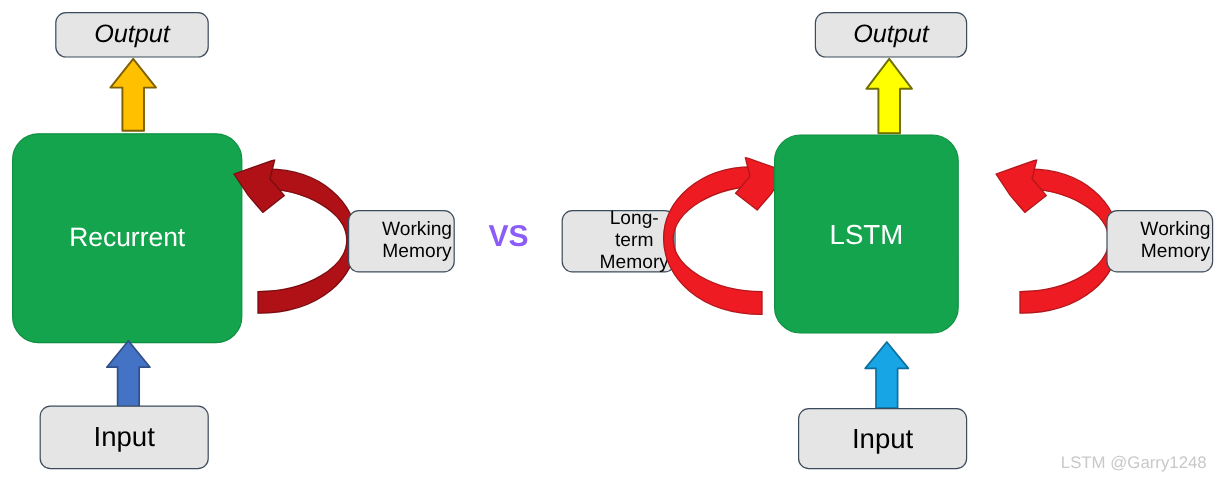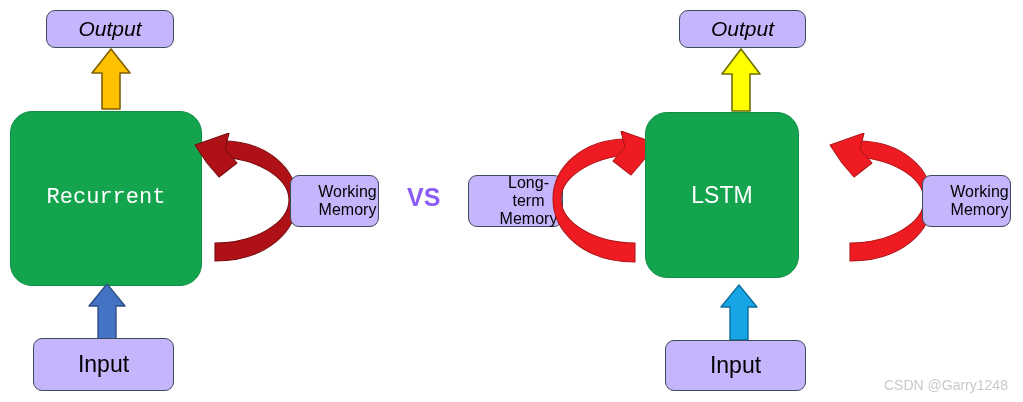--- a/index.html
+++ b/index.html
@@ -13,21 +13,21 @@
     height: 402px;
     background: #ffffff;
     overflow: hidden;
     font-family: "Liberation Sans", sans-serif;
   }
 
   
   .iobox {
     position: absolute;
     box-sizing: border-box;
-    background: #c4b5fd;
+    background: #e5e5e5;
     border: 1.4px solid #3d4c5c;
     border-radius: 9px;
     display: flex;
     align-items: center;
     justify-content: center;
     text-align: center;
     color: #000000;
     line-height: 1.12;
   }
   .iobox.output  { font-style: italic; font-size: 21px; }
@@ -41,21 +41,21 @@
     background: #14a44d;
     border: 1.5px solid #0e8f42;
     border-radius: 22px;
     display: flex;
     align-items: center;
     justify-content: center;
     text-align: center;
     color: #ffffff;
     line-height: 1.22;
   }
-  .greenbox.rnn  { font-size: 22px; font-family: Liberation Mono, monospace; }
+  .greenbox.rnn  { font-size: 22px; }
   .greenbox.lstm { font-size: 23px; }
 
   
   .arrow-svg { position: absolute; }
 
   
   .curve-svg { position: absolute; }
 
   
   .vs-label {
@@ -174,15 +174,15 @@
   </div>
 
   <svg class="arrow-svg" style="left:717px; top:283px;" width="44" height="58" viewBox="0 0 44 58">
     <polygon points="22,2 40,24 31,24 31,57 13,57 13,24 4,24" fill="#17a5e6" stroke="#0d6e9b" stroke-width="1.4" stroke-linejoin="round"></polygon>
   </svg>
 
   <div class="iobox input" style="left:665px; top:340px; width:141px; height:51px;">
     <span>Input</span>
   </div>
 
-  <div class="watermark" style="left:884px; top:377px;">CSDN @Garry1248</div>
+  <div class="watermark" style="left:884px; top:377px;">LSTM @Garry1248</div>
 
 </div>
 
 </body></html>

